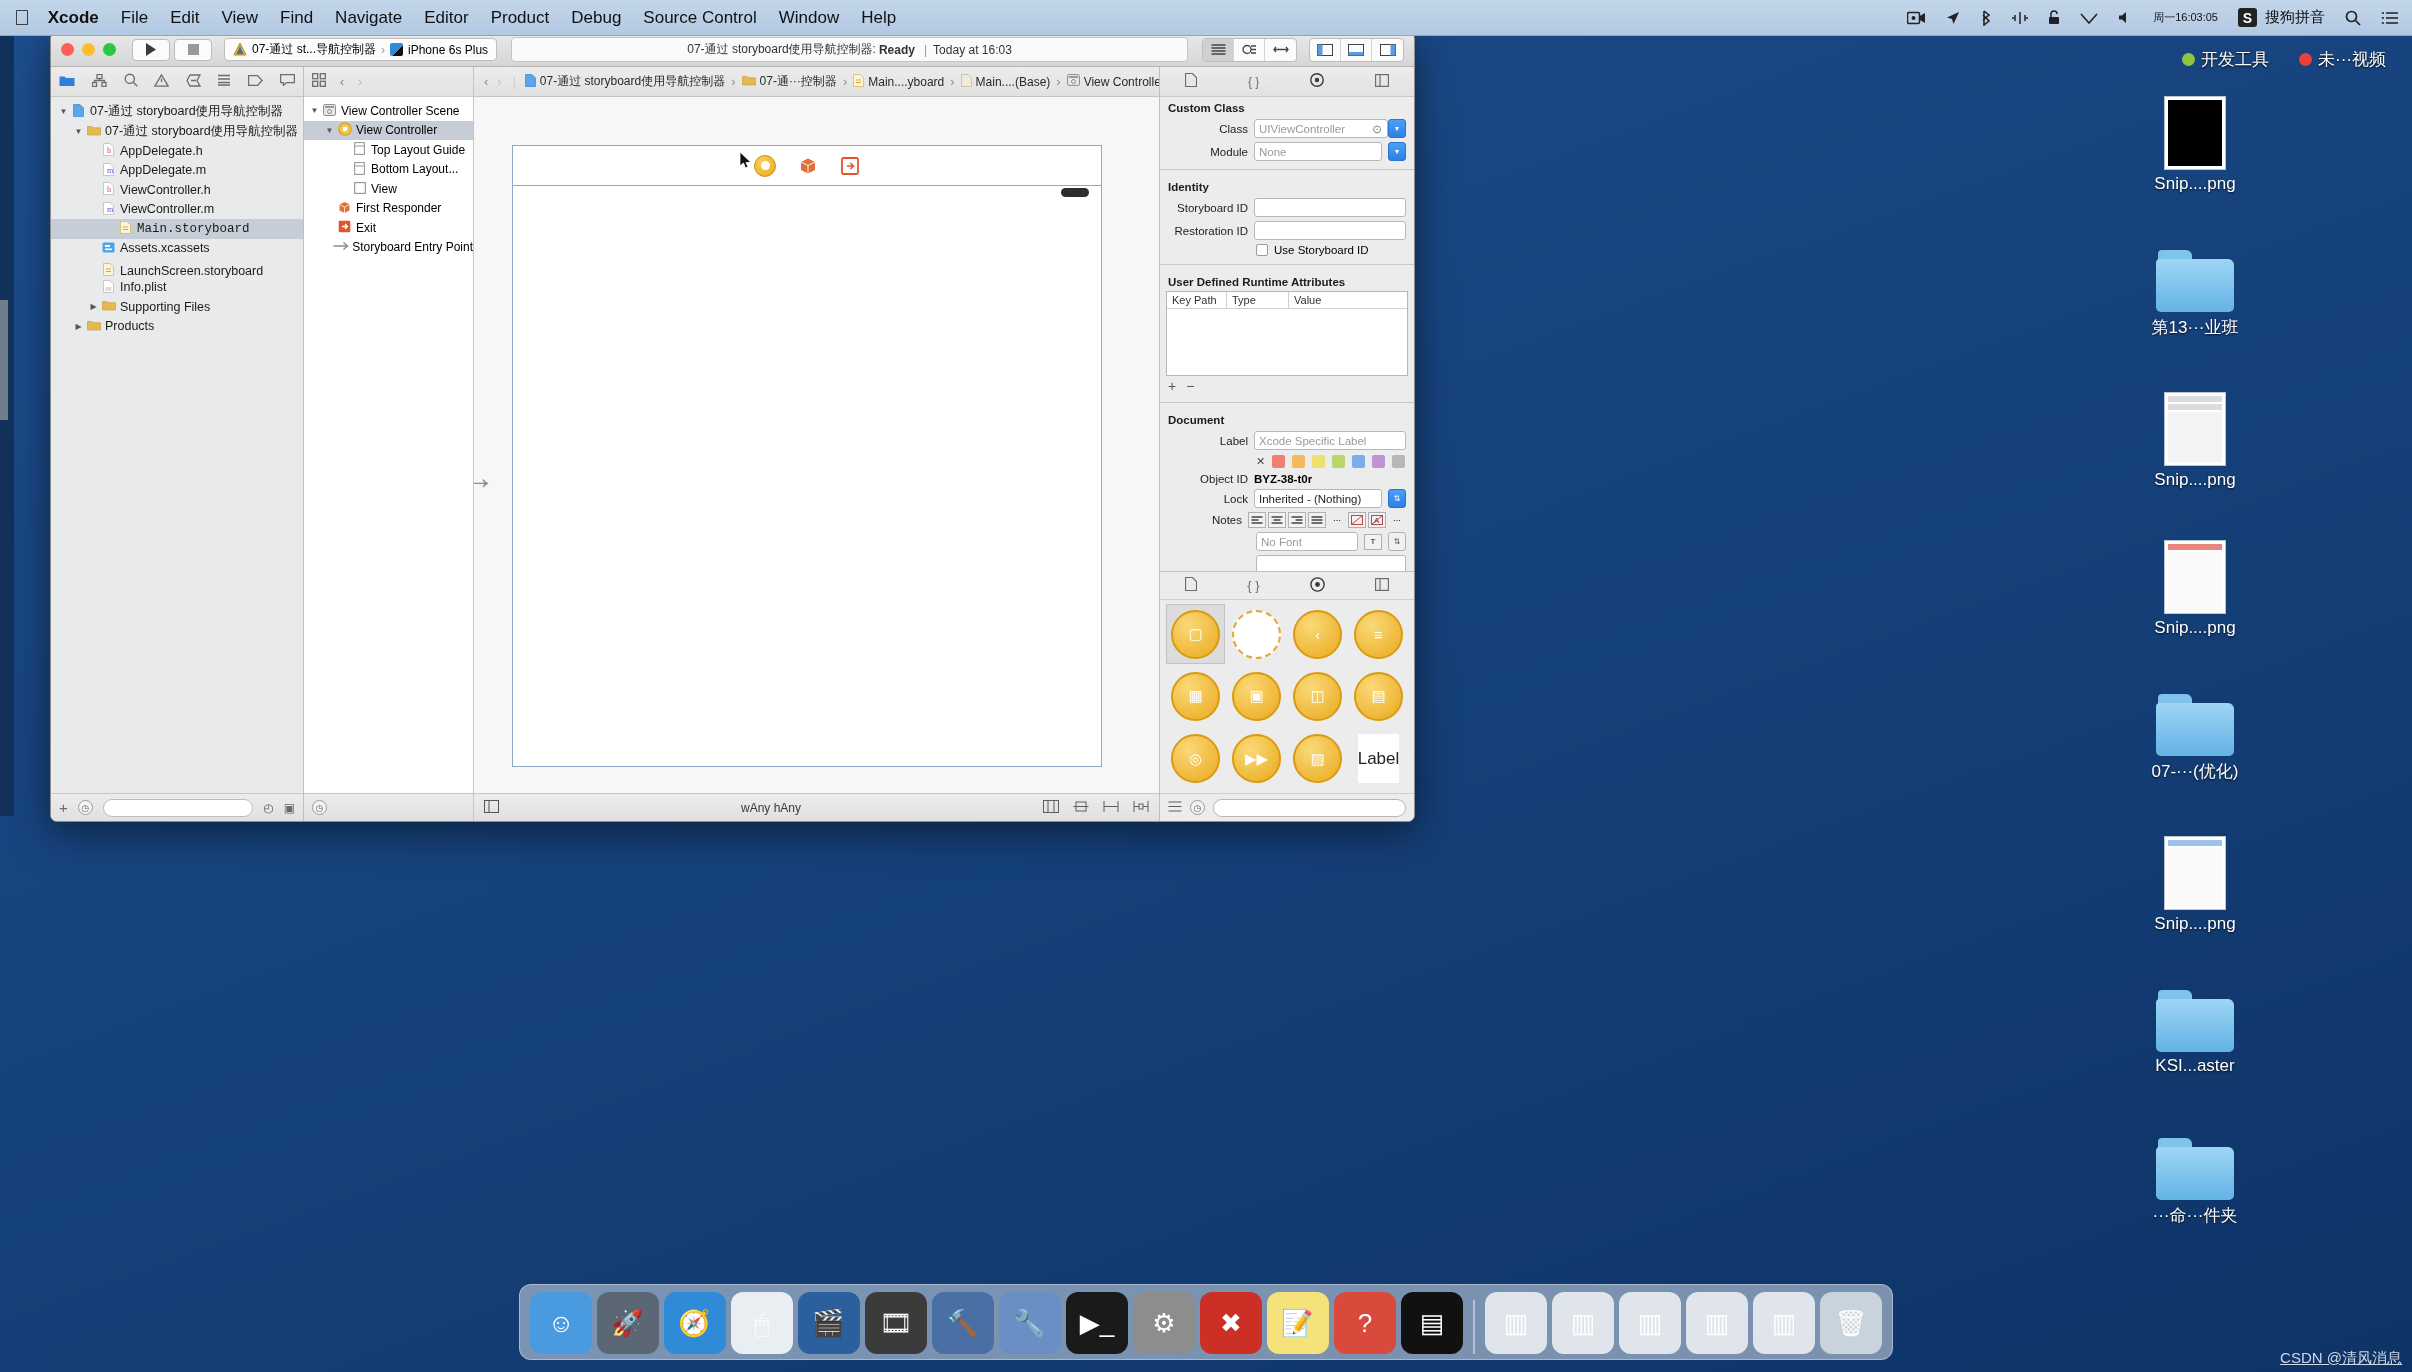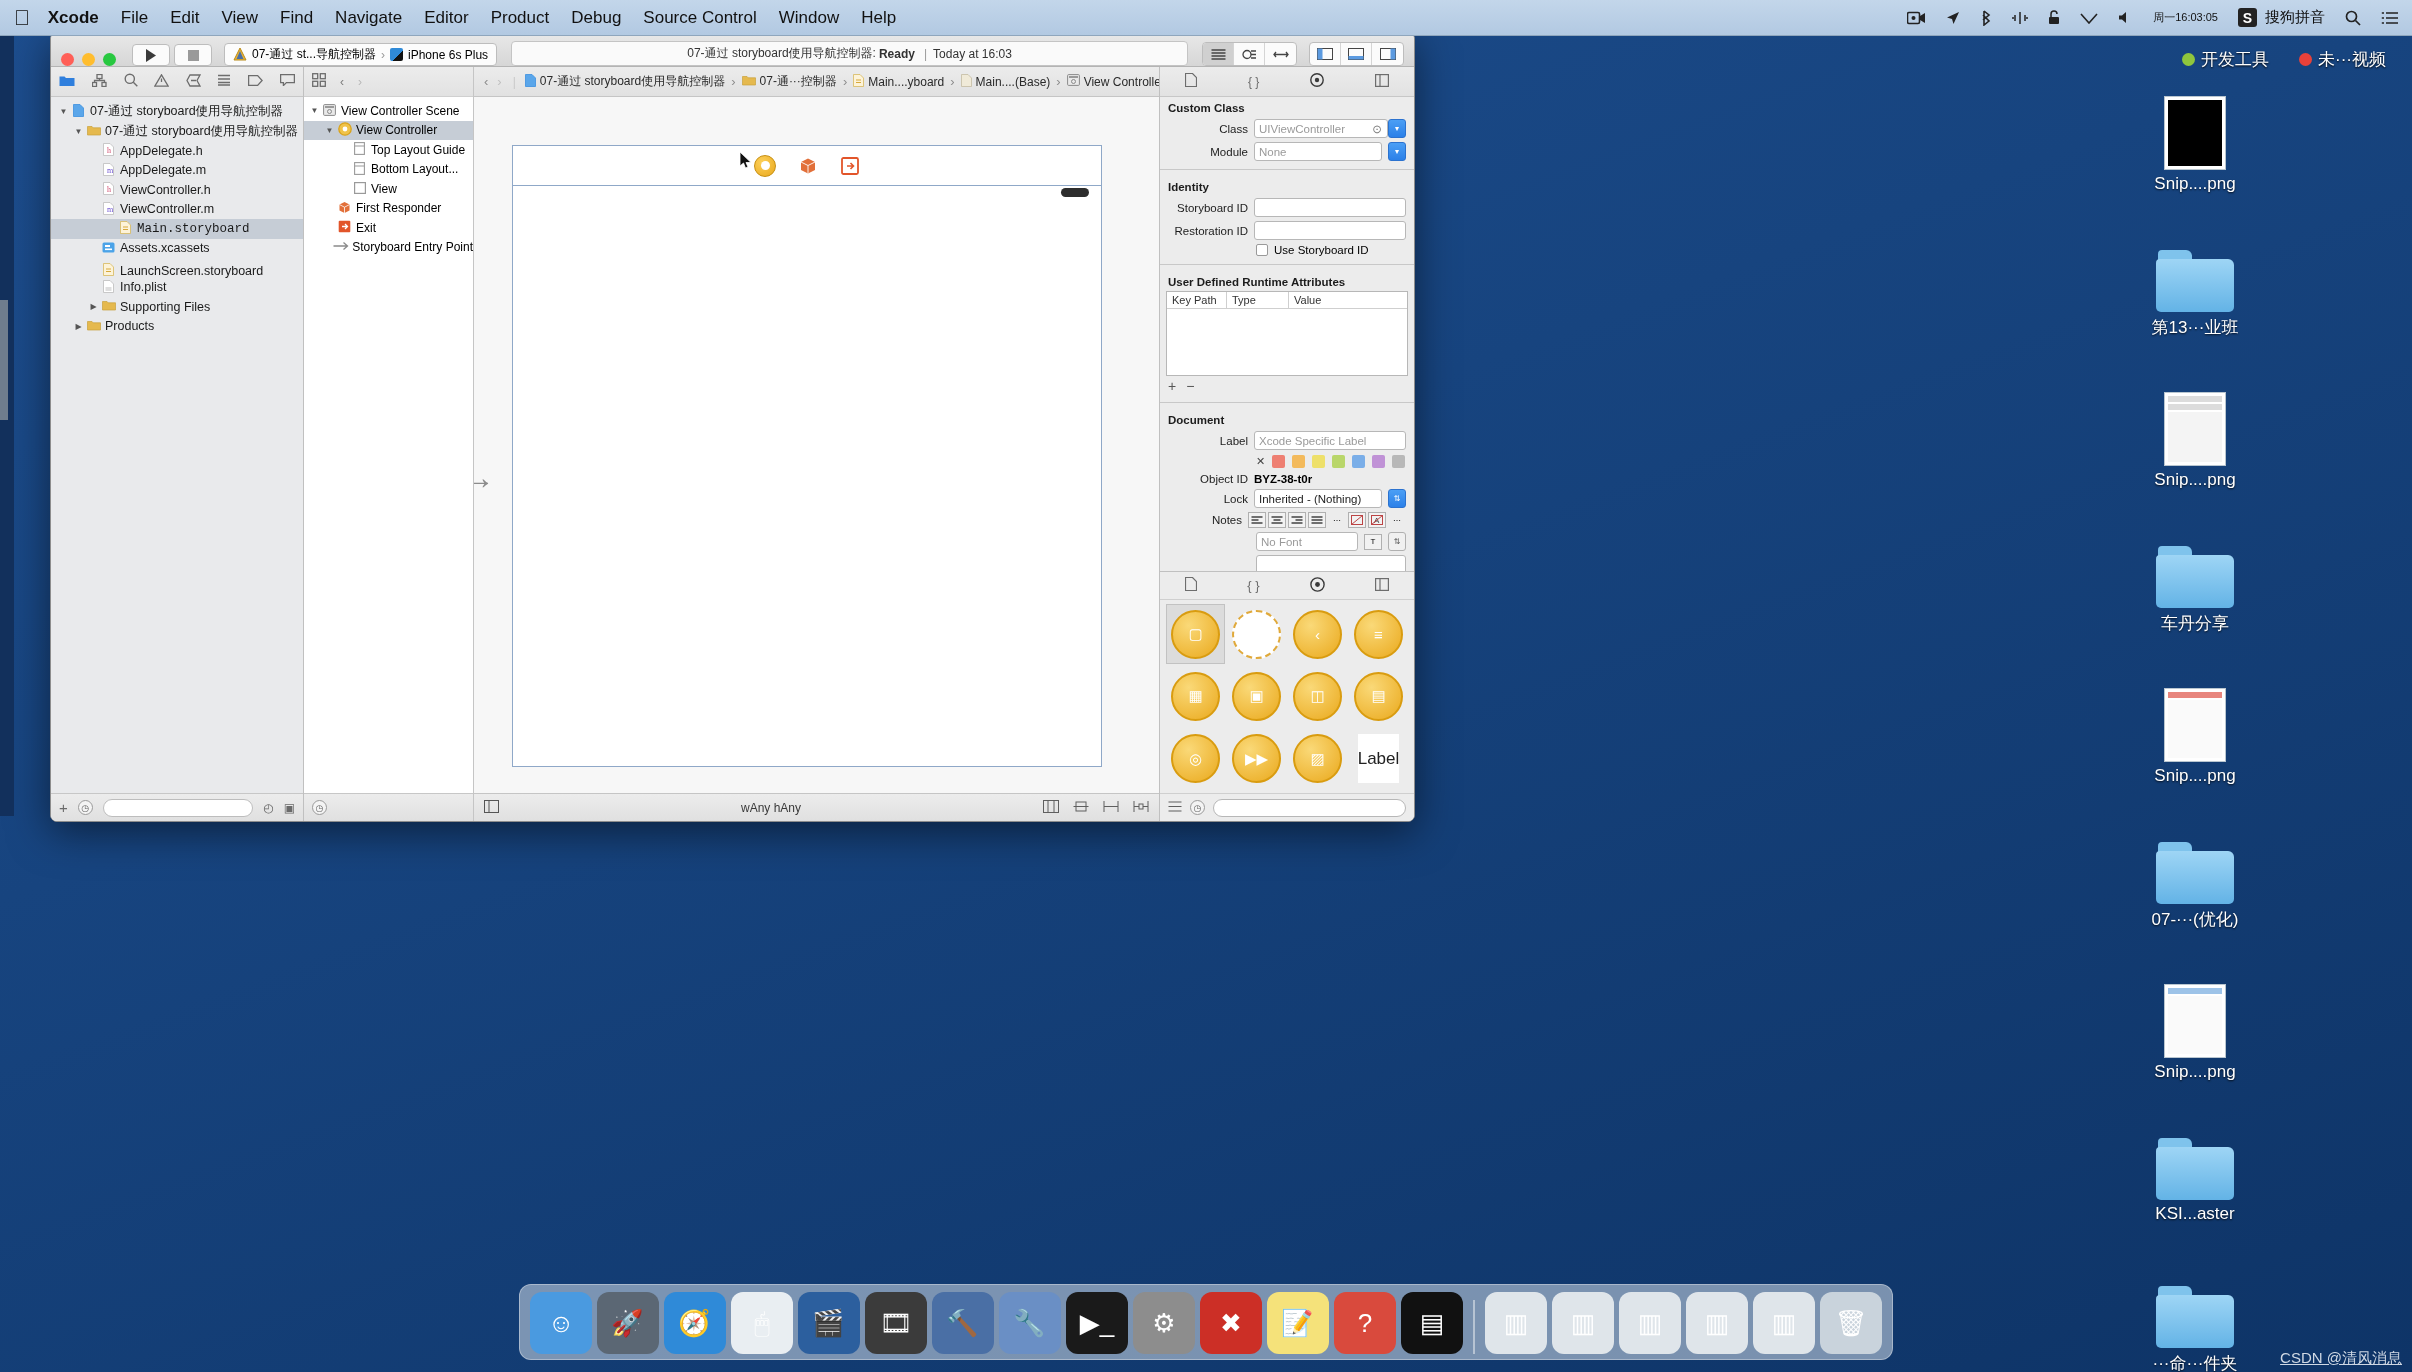--- a/index.html
+++ b/index.html
@@ -54,21 +54,21 @@
   .sogou-badge { background:#222; color:#fff; font-weight:bold; font-size:14px;
     width:19px;height:19px;border-radius:3px; display:flex;align-items:center;justify-content:center; }
   
   #xcode {
     position:absolute; left:50px; top:32px; width:1365px; height:790px;
     background:#ececec; border:1px solid #8d8d8d; border-radius:7px;
     box-shadow:0 10px 40px rgba(0,0,0,.5); overflow:hidden; z-index:40;
     display:flex; flex-direction:column;
   }
   #titlebar { height:34px; background:linear-gradient(180deg,#e9e9e9,#d6d6d6);
-    border-bottom:1px solid #b4b4b4; display:flex; align-items:flex-end; padding:0 10px; }
+    border-bottom:1px solid #b4b4b4; display:flex; align-items:center; padding:0 10px; }
   .traffic { display:flex; gap:8px; margin-right:16px; }
   .traffic span { width:13px;height:13px;border-radius:50%; display:block; }
   .tb-btn { width:38px; height:22px; background:#fbfbfb; border:1px solid #bdbdbd;
     border-radius:4px; display:flex;align-items:center;justify-content:center; margin-right:4px; }
   .scheme { height:23px; background:#fcfcfc; border:1px solid #bdbdbd; border-radius:4px;
     display:flex; align-items:center; padding:0 8px; font-size:12px; gap:5px; margin-left:8px; }
   .scheme .sep { color:#999; }
   .statusbar { flex:1; margin:0 14px; height:25px; background:#fafafa;
     border:1px solid #c4c4c4; border-radius:4px; display:flex; align-items:center;
     justify-content:center; font-size:12px; color:#333; }
@@ -225,27 +225,20 @@
       </div>
       <div class="desk-icon">
         <div class="png-glyph">
           <div class="bar"></div>
           <div class="bar"></div>
           <div class="shot" style="background:#f4f4f4"></div>
         </div>
         <div class="cap">Snip....png</div>
       </div>
       <div class="desk-icon">
-        <div class="folder-glyph">
-          <div class="tab"></div>
-          <div class="body"></div>
-        </div>
-        <div class="cap">车丹分享</div>
-      </div>
-      <div class="desk-icon">
         <div class="png-glyph">
           <div class="bar red"></div>
           <div class="shot" style="background:#fafafa"></div>
         </div>
         <div class="cap">Snip....png</div>
       </div>
       <div class="desk-icon">
         <div class="folder-glyph">
           <div class="tab"></div>
           <div class="body"></div>

